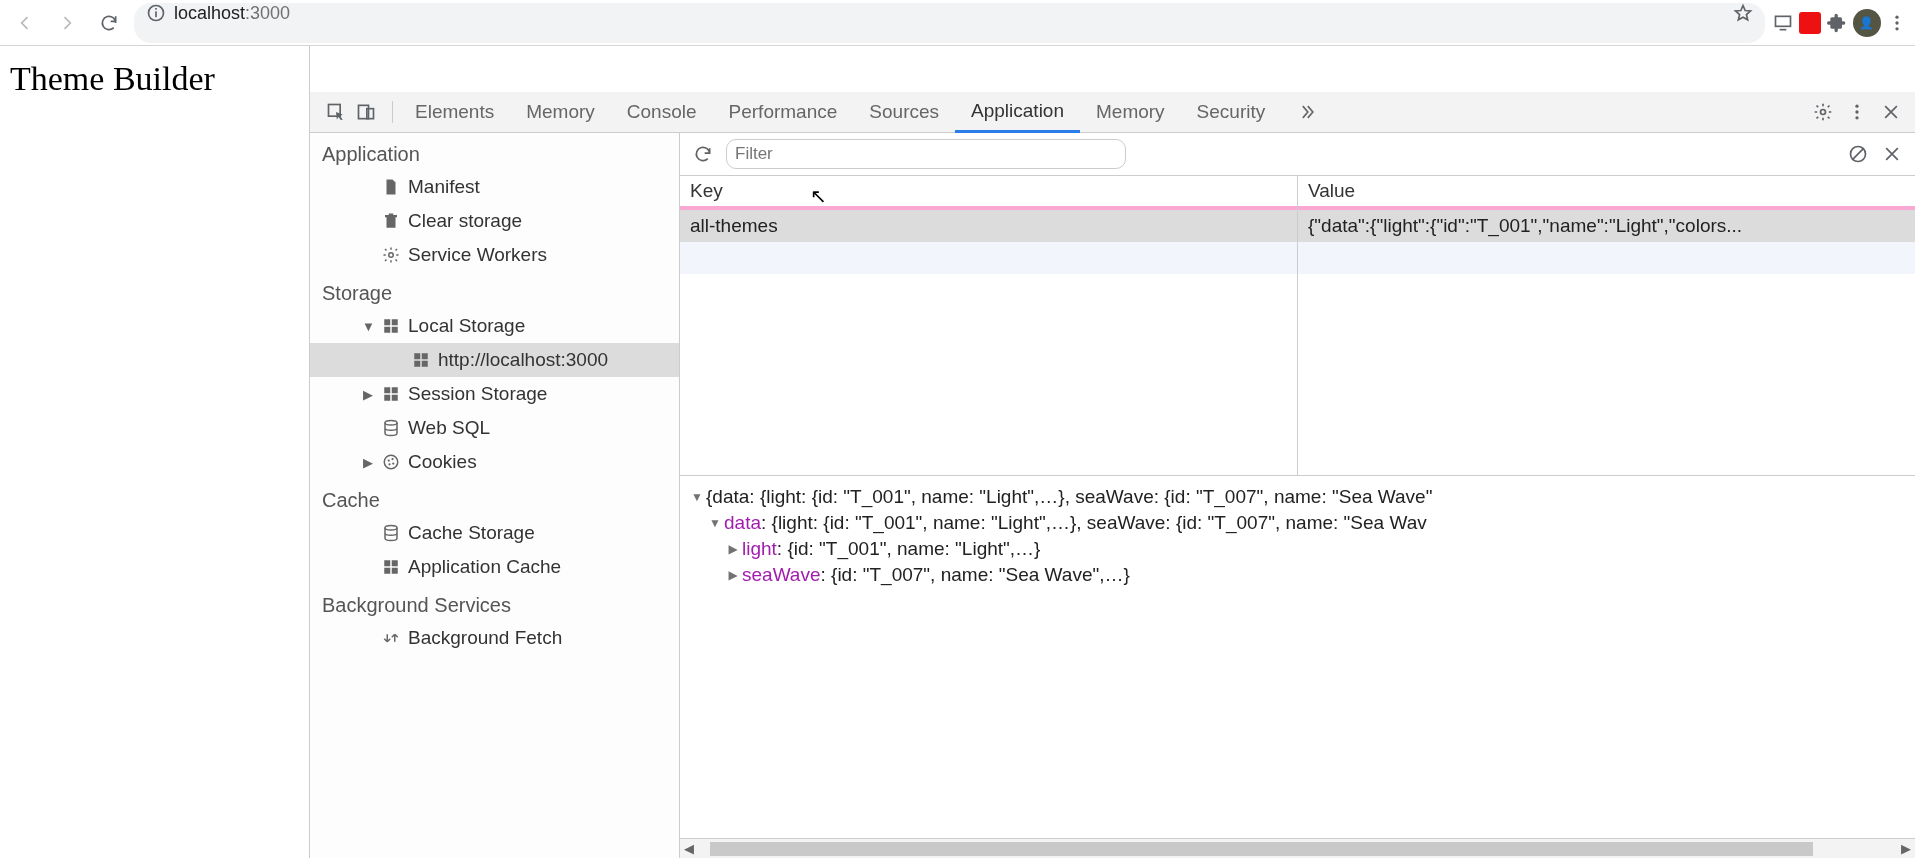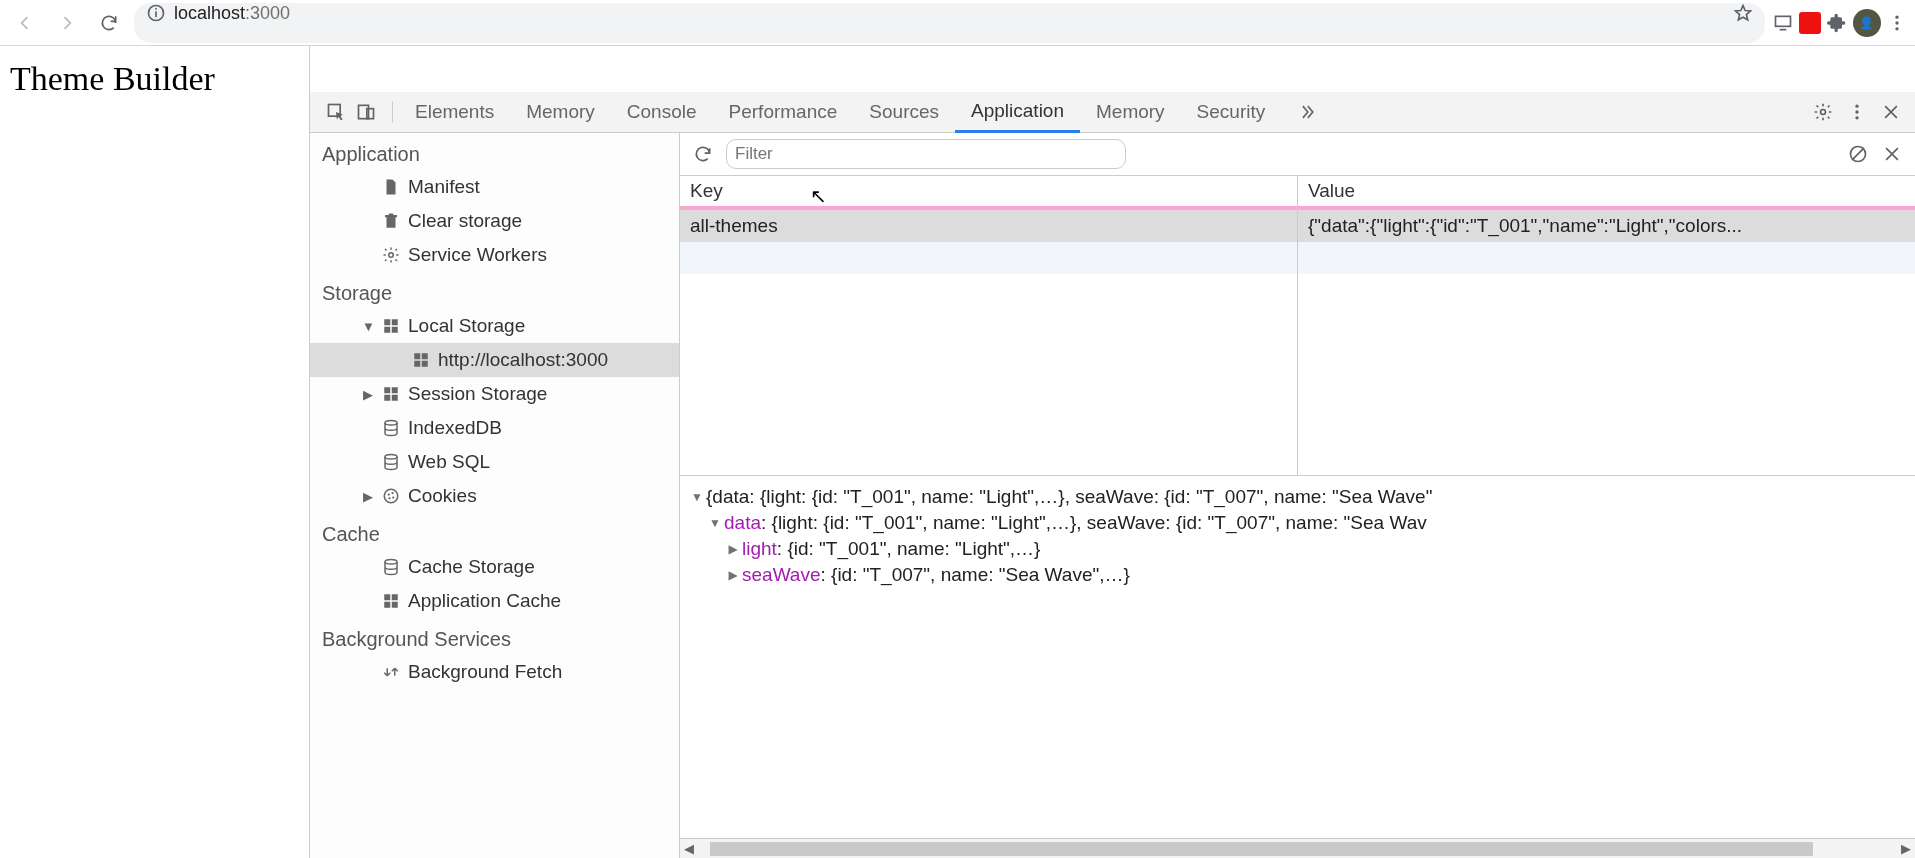--- a/index.html
+++ b/index.html
@@ -258,30 +258,20 @@
             <span>Session Storage</span>
           </div>
           <div class="side-item child">
             <span class="tw"></span>
             <span class="ic">
               <svg viewBox="0 0 24 24">
                 <ellipse cx="12" cy="5" rx="8" ry="3" fill="none" stroke="currentColor" stroke-width="2"></ellipse>
                 <path fill="none" stroke="currentColor" stroke-width="2" d="M4 5v14c0 1.7 3.6 3 8 3s8-1.3 8-3V5M4 12c0 1.7 3.6 3 8 3s8-1.3 8-3"></path>
               </svg>
             </span>
-            <span>IndexedDB</span>
-          </div>
-          <div class="side-item child">
-            <span class="tw"></span>
-            <span class="ic">
-              <svg viewBox="0 0 24 24">
-                <ellipse cx="12" cy="5" rx="8" ry="3" fill="none" stroke="currentColor" stroke-width="2"></ellipse>
-                <path fill="none" stroke="currentColor" stroke-width="2" d="M4 5v14c0 1.7 3.6 3 8 3s8-1.3 8-3V5M4 12c0 1.7 3.6 3 8 3s8-1.3 8-3"></path>
-              </svg>
-            </span>
             <span>Web SQL</span>
           </div>
           <div class="side-item child">
             <span class="tw">▶</span>
             <span class="ic">
               <svg viewBox="0 0 24 24">
                 <circle cx="12" cy="12" r="9" fill="none" stroke="currentColor" stroke-width="2"></circle>
                 <circle cx="9" cy="10" r="1.5" fill="currentColor"></circle>
                 <circle cx="14" cy="8" r="1.5" fill="currentColor"></circle>
                 <circle cx="15" cy="14" r="1.5" fill="currentColor"></circle>

